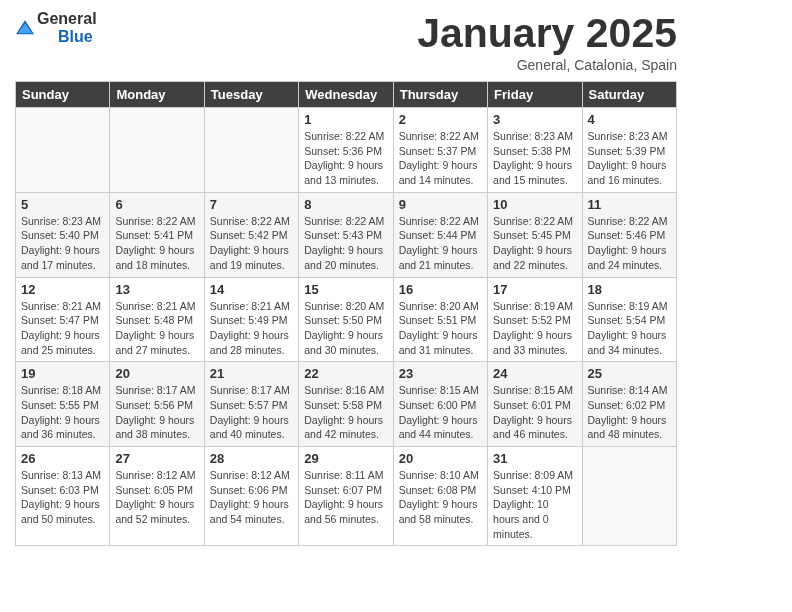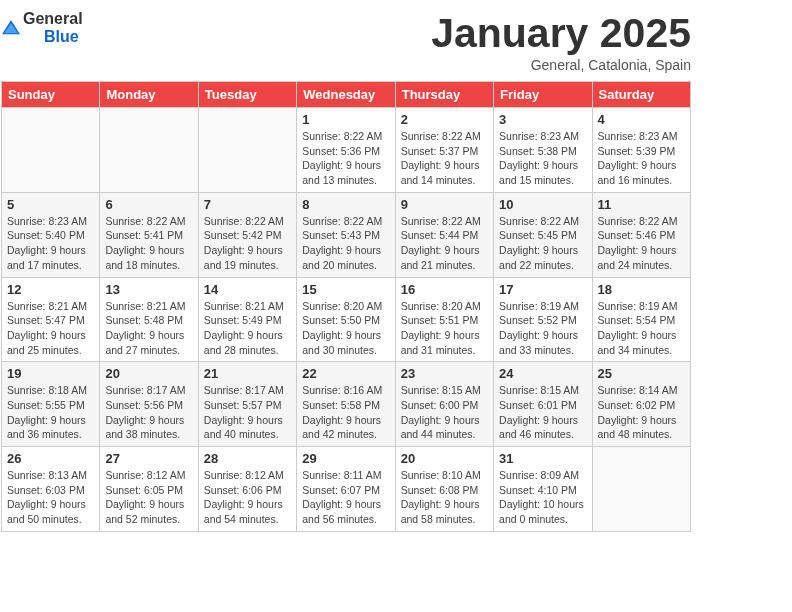--- a/index.html
+++ b/index.html
@@ -5,21 +5,21 @@
     * { margin: 0; padding: 0; box-sizing: border-box; }
     body {
       font-family: Arial, sans-serif;
       background: #fff;
       width: 792px;
       height: 612px;
       overflow: hidden;
     }
     .container {
       width: 692px;
-      padding: 10px 1px;
+      padding: 10px 15px;
     }
     .header-row {
       display: flex;
       justify-content: space-between;
       align-items: flex-start;
       margin-bottom: 8px;
     }
     .logo {
       display: flex;
       align-items: center;
@@ -51,21 +51,21 @@
     .location {
       font-size: 14px;
       color: #555;
     }
     .calendar-table {
       width: 100%;
       border-collapse: collapse;
       table-layout: fixed;
     }
     .calendar-table th {
-      background-color: #ef4444;
+      background-color: #404040;
       color: #fff;
       text-align: left;
       padding: 5px 6px;
       font-size: 13px;
       border: 1px solid #ccc;
       margin-left: 48px;
     }
     .calendar-table td {
       vertical-align: top;
       border: 1px solid #ccc;

